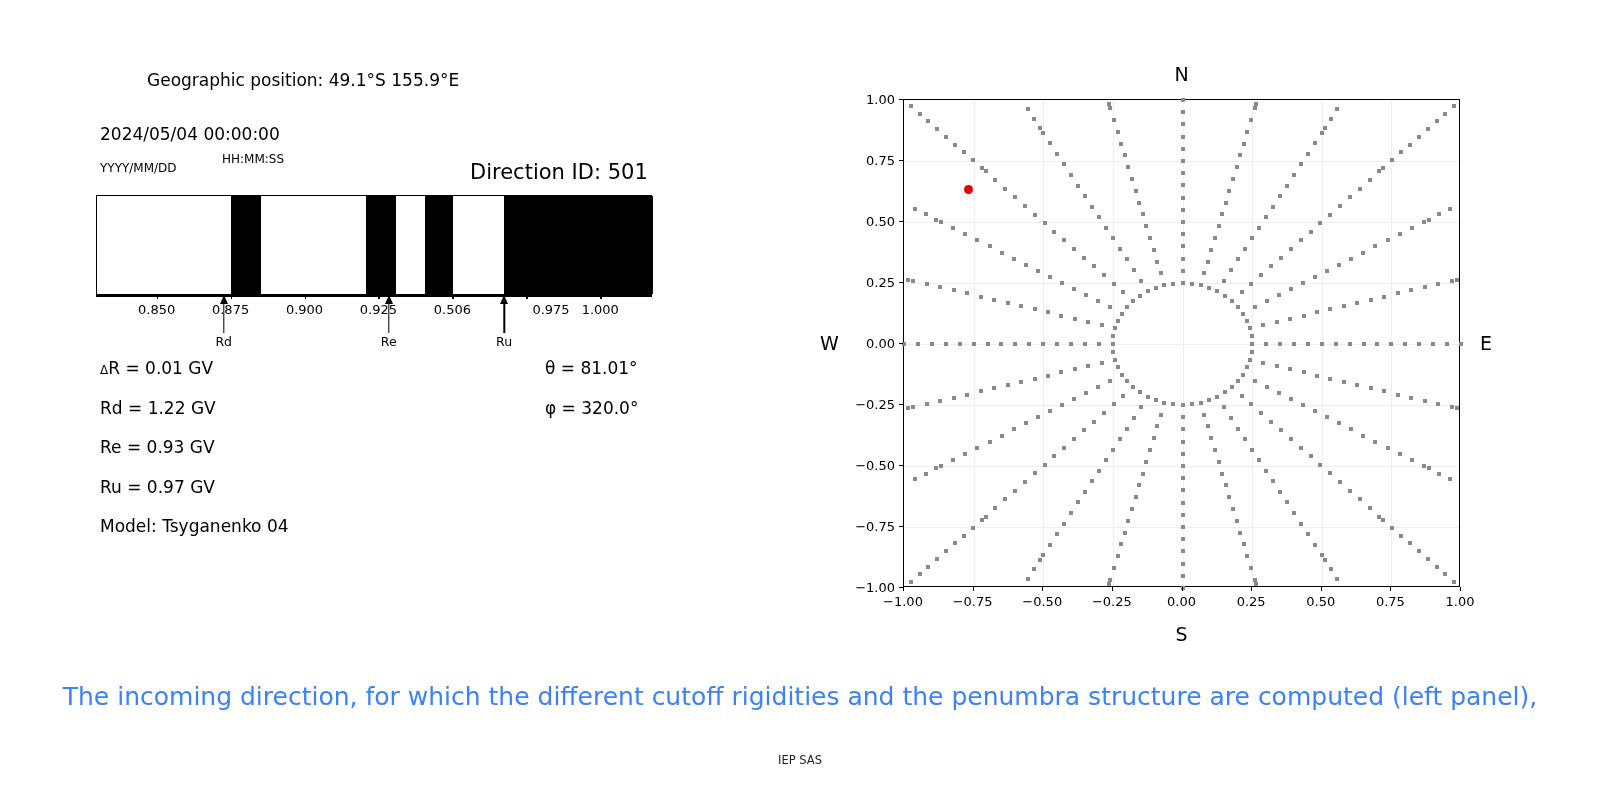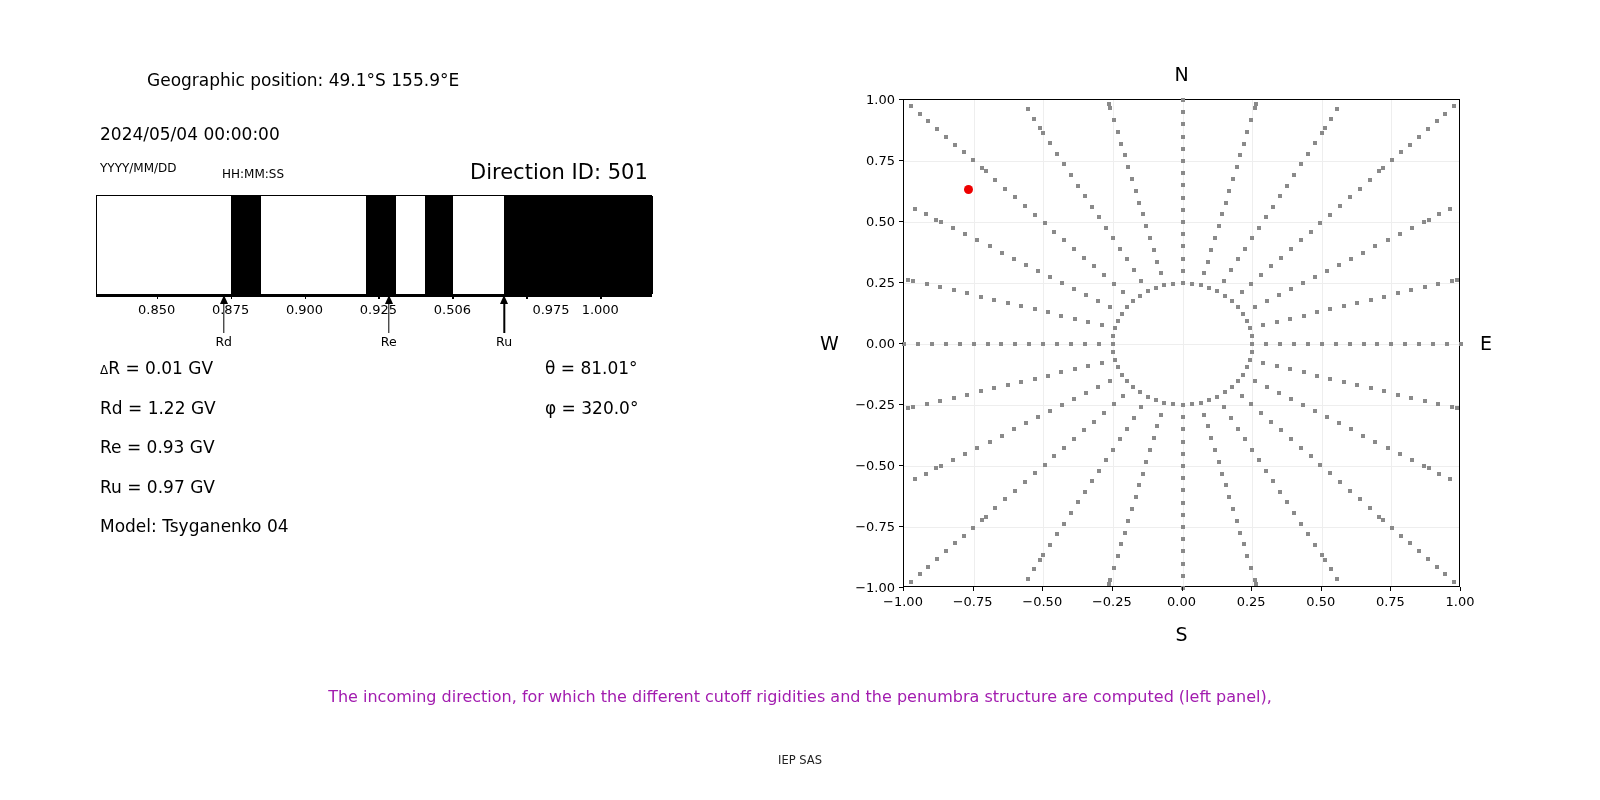--- a/index.html
+++ b/index.html
@@ -8,21 +8,21 @@
     font-family:"DejaVu Sans","Liberation Sans",sans-serif;
     color:#000000;overflow:hidden;position:relative;
   }
   .abs{position:absolute;}
   
   #left-panel{left:0;top:0;width:760px;height:660px;}
   .lp-line{font-size:17px;color:#000;white-space:nowrap;}
   #geo-position{left:100px;top:70px;margin-left:47px;}
   #datetime{left:100px;top:124px;}
   #fmt-date{left:100px;top:161px;font-size:12px;}
-  #fmt-time{left:222px;top:167px;font-size:12px;}
+  #fmt-time{left:222px;top:152px;font-size:12px;}
   #direction-id{left:470px;top:160px;font-size:21px;}
 
   
   #penumbra-wrap{left:96px;top:195px;width:556px;height:100px;}
   #penumbra-bar{
     position:absolute;left:0;top:0;width:100%;height:100%;
     border:1.6px solid #000;box-sizing:border-box;background:#ffffff;
   }
   .pband{position:absolute;top:0;height:100%;background:#000000;}
 
@@ -57,21 +57,21 @@
   .pt{position:absolute;width:4px;height:4px;background:#8a8a8a;margin-left:-2px;margin-top:-2px;}
   #red-point{position:absolute;width:9px;height:9px;border-radius:50%;background:#ee0000;margin-left:-4.5px;margin-top:-4.5px;z-index:5;}
   .xtick{position:absolute;width:1px;height:4px;background:#000;}
   .ytick{position:absolute;width:4px;height:1px;background:#000;}
   .xtlabel{position:absolute;font-size:13px;transform:translateX(-50%);white-space:nowrap;}
   .ytlabel{position:absolute;font-size:13px;transform:translateY(-50%);text-align:right;white-space:nowrap;}
   .compass{position:absolute;font-size:19px;white-space:nowrap;}
 
   
   #caption{position:absolute;left:0;top:680px;width:1600px;text-align:center;}
-  #caption .cap-line{font-size:16px;line-height:34px;color:#a21caf;}
+  #caption .cap-line{font-size:25px;line-height:34px;color:#3b82f6;}
   #footer{position:absolute;left:0;top:753px;width:1600px;text-align:center;font-size:11.5px;color:#222;}
 </style>
 </head>
 <body>
 
 <div class="abs" id="left-panel">
 
   <div class="abs lp-line" id="geo-position">Geographic position: 49.1°S 155.9°E</div>
 
   <div class="abs lp-line" id="datetime">2024/05/04 00:00:00</div>

